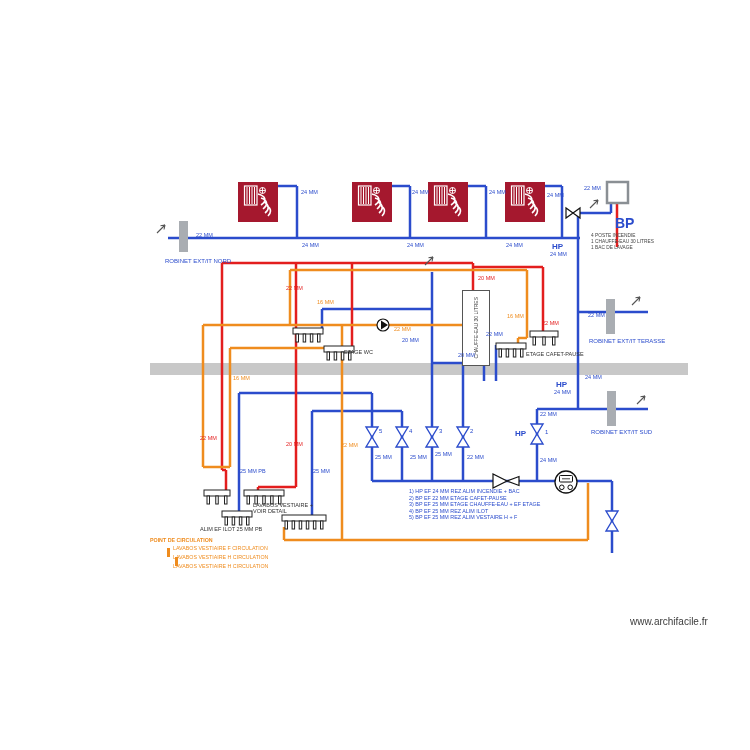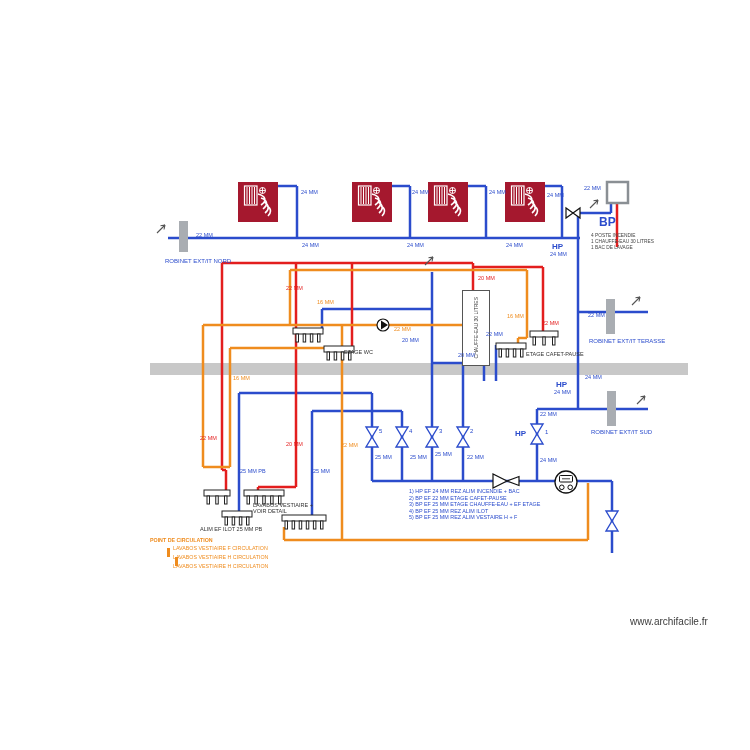--- a/index.html
+++ b/index.html
@@ -267,21 +267,21 @@
       <span class="lbl blue" style="left: 301px; top: 190px;">24 MM</span>
       <span class="lbl blue" style="left: 412px; top: 190px;">24 MM</span>
       <span class="lbl blue" style="left: 489px; top: 190px;">24 MM</span>
       <span class="lbl blue" style="left: 547px; top: 193px;">24 MM</span>
       <span class="lbl blue" style="left: 584px; top: 186px;">22 MM</span>
       <span class="lbl blue" style="left: 302px; top: 243px;">24 MM</span>
       <span class="lbl blue" style="left: 407px; top: 243px;">24 MM</span>
       <span class="lbl blue" style="left: 506px; top: 243px;">24 MM</span>
       <span class="lbl blue b" style="left: 552px; top: 243px; font-size: 8px;">HP</span>
       <span class="lbl blue" style="left: 550px; top: 252px;">24 MM</span>
-      <span class="lbl blue b" style="left: 599px; top: 216px; font-size: 12px;">BP</span>
+      <span class="lbl blue b" style="left: 615px; top: 216px; font-size: 14px;">BP</span>
       <span class="lbl red" style="left: 286px; top: 286px;">22 MM</span>
       <span class="lbl red" style="left: 478px; top: 276px;">20 MM</span>
       <span class="lbl orange" style="left: 317px; top: 300px;">16 MM</span>
       <span class="lbl orange" style="left: 507px; top: 314px;">16 MM</span>
       <span class="lbl red" style="left: 542px; top: 321px;">22 MM</span>
       <span class="lbl orange" style="left: 394px; top: 327px;">22 MM</span>
       <span class="lbl blue" style="left: 402px; top: 338px;">20 MM</span>
       <span class="lbl blue" style="left: 486px; top: 332px;">22 MM</span>
       <span class="lbl black" style="left: 344px; top: 350px;">ETAGE WC</span>
       <span class="lbl blue" style="left: 458px; top: 353px;">20 MM</span>

